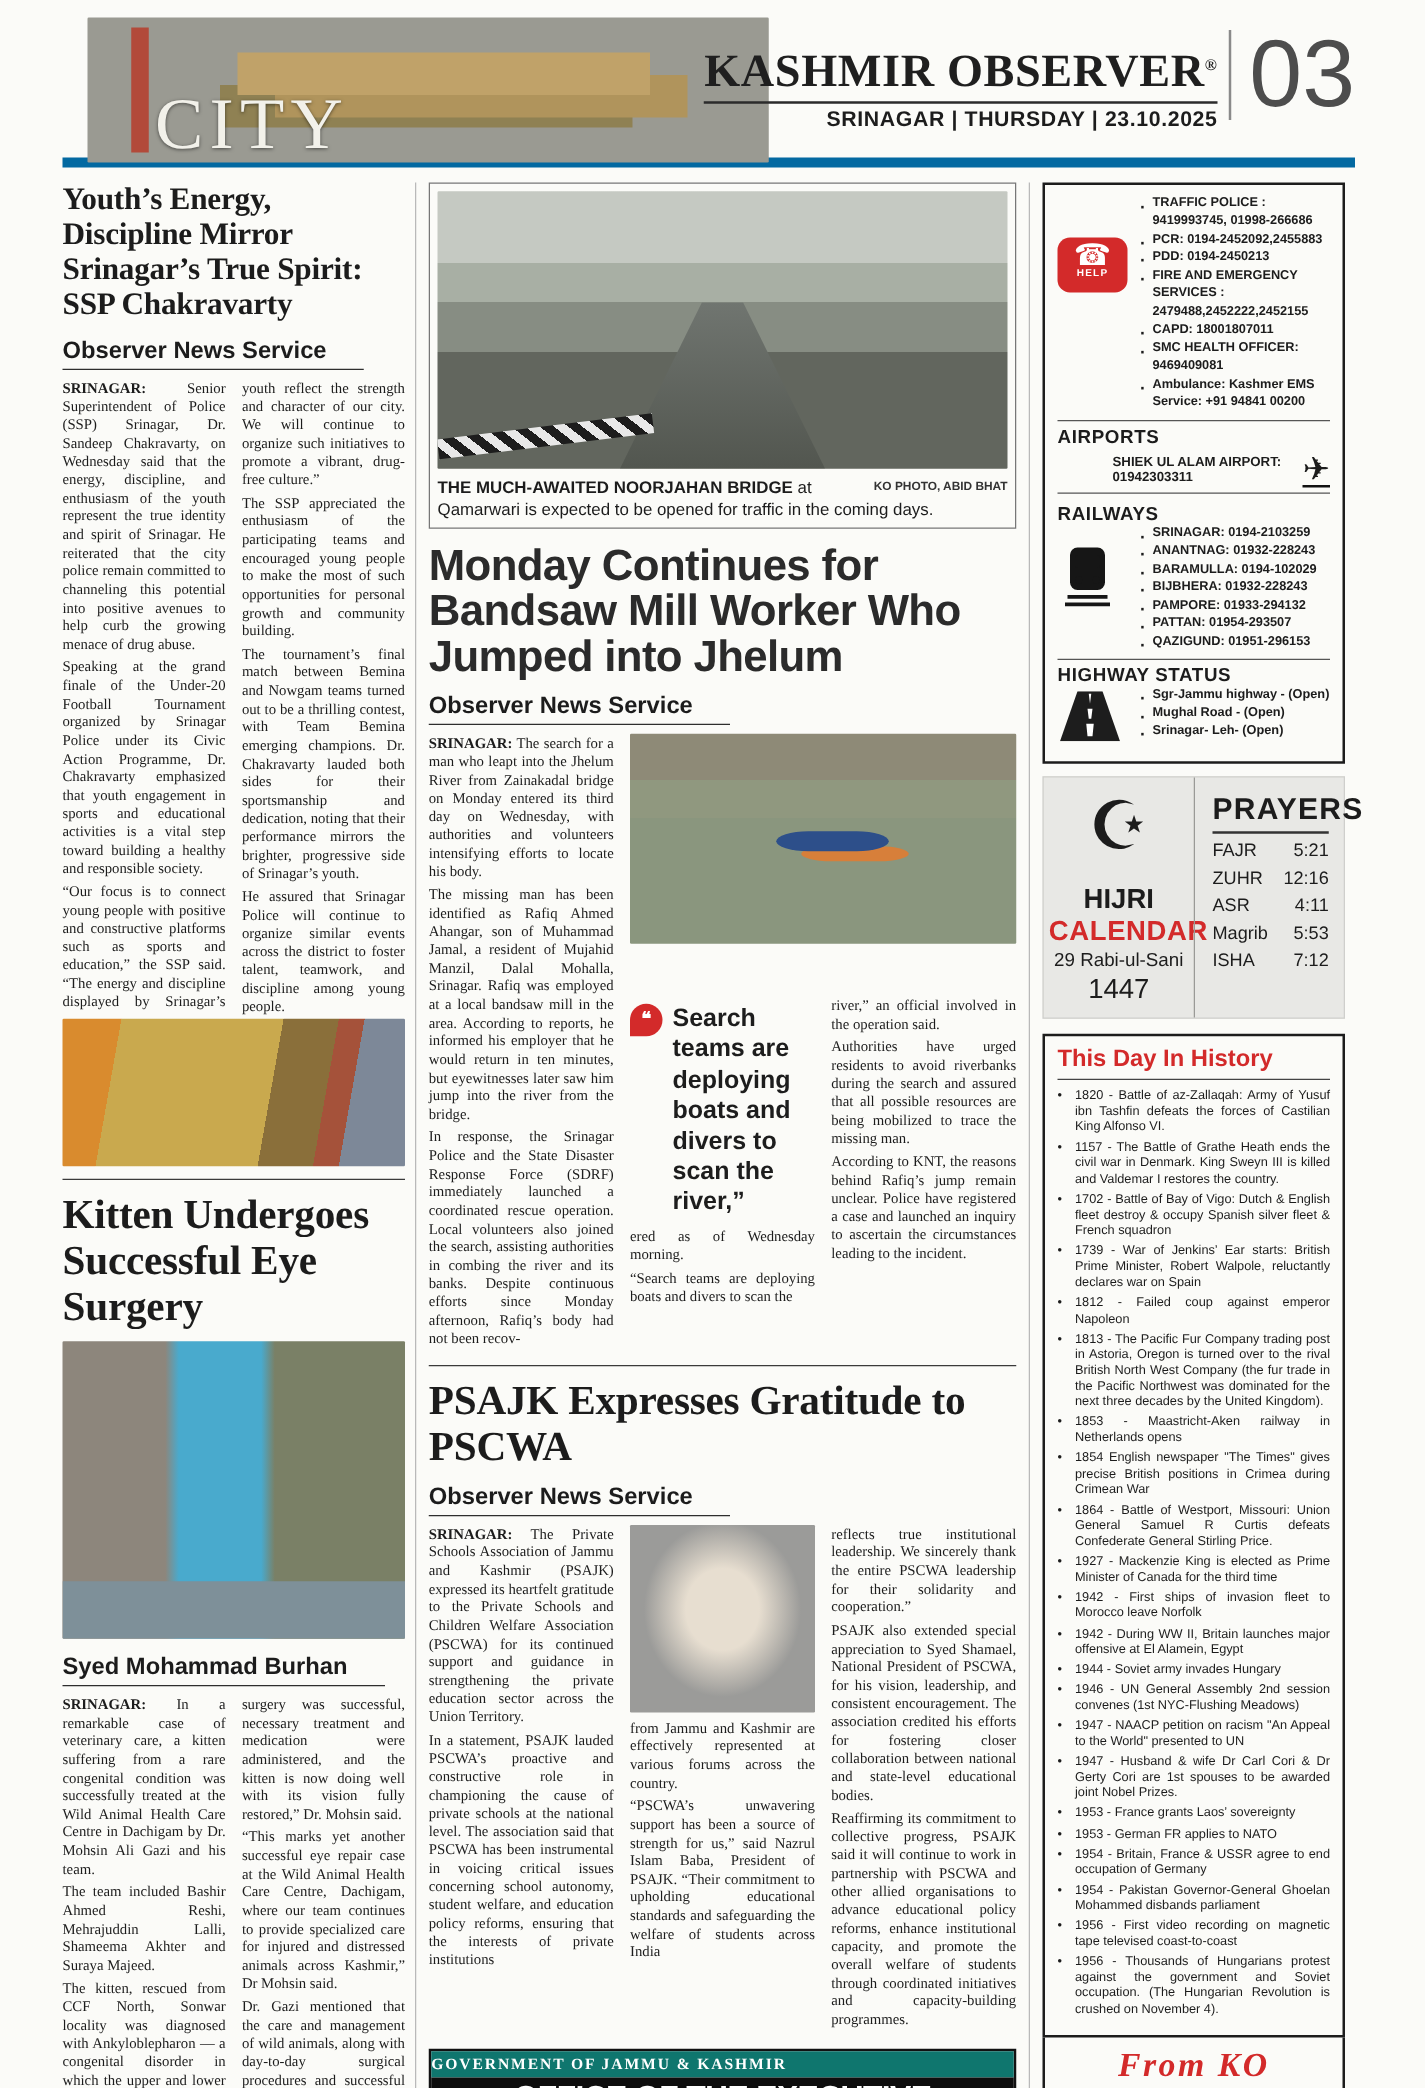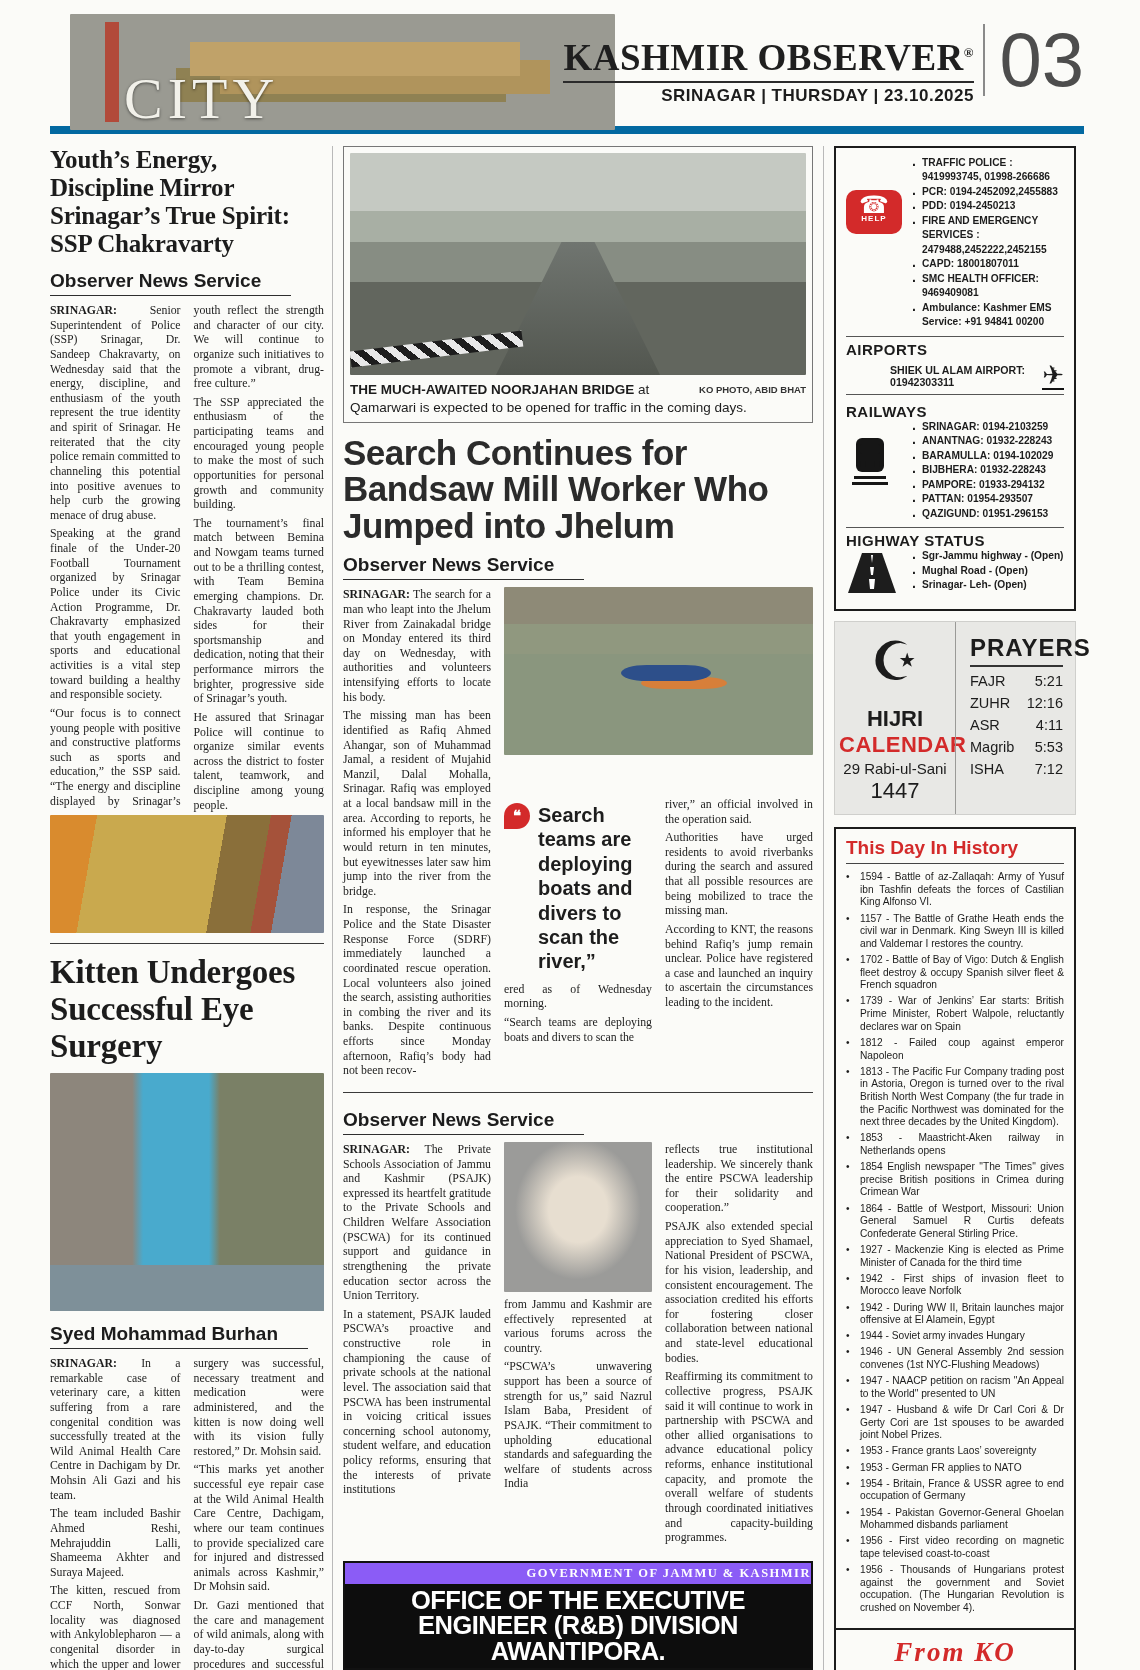--- a/index.html
+++ b/index.html
@@ -54,21 +54,21 @@
   .ph-river:before{ content:""; position:absolute; left:38%; top:46%; width:90px; height:16px; background:#2d4f8a; border-radius:40%/70%; box-shadow:18px 10px 0 -2px #d77f3a; }
   .pullquote { display:flex; gap:8px; padding:6px 0 8px; }
   .pq-mark { width:26px; height:26px; flex:none; background:#d32a2a; color:#fff; border-radius:50% 50% 50% 0; text-align:center; font-size:15px; line-height:26px; font-weight:bold; }
   .pq-text { font-family:"Liberation Sans", sans-serif; font-weight:bold; font-size:20px; line-height:1.22; color:#1d1d1d; border-left:1.5px solid #444; padding-left:0; }
   .hl-psajk { font-size:33px; margin:8px 0 4px; }
   .grid3 { display:grid; grid-template-columns:1fr 1fr 1fr; column-gap:13px; }
   .ph-portrait { height:150px; margin-bottom:5px; background:radial-gradient(ellipse at 50% 45%, #e7ded0 0 28%, #9b9b99 60%); }
 
   
   .tender { border:2px solid #111; margin-top:12px; background:#fff; font-family:"Liberation Sans", sans-serif; }
-  .t-gov { background:#8b5cf6; color:#fff; text-align:right; font-weight:bold; font-size:12.5px; letter-spacing:1.5px; padding:3px 0; font-family:"Liberation Serif", serif; }
+  .t-gov { background:#0f766e; color:#fff; text-align:left; font-weight:bold; font-size:12.5px; letter-spacing:1.5px; padding:3px 0; font-family:"Liberation Serif", serif; }
   .t-office { background:#0d0d0d; color:#fff; text-align:center; font-weight:bold; font-size:25.5px; letter-spacing:-.5px; padding:4px 2px; line-height:1; }
 
   
   .rbox { border:2px solid #1c1c1c; padding:8px 10px; font-family:"Liberation Sans", sans-serif; }
   .contact-row { position:relative; min-height:118px; }
   .phone-ic { position:absolute; left:0; top:34px; width:56px; height:44px; background:#d32a2a; border-radius:10px; color:#fff; text-align:center; }
   .phone-ic .g { font-size:24px; line-height:30px; display:block; }
   .phone-ic .t { font-size:8px; font-weight:bold; letter-spacing:1px; display:block; margin-top:-6px; }
   ul.dotlist { list-style:none; margin-left:66px; font-size:10.2px; font-weight:bold; line-height:1.42; }
   ul.dotlist li { position:relative; padding-left:10px; }
@@ -153,21 +153,21 @@
 
       <div class="figure">
         <div class="ph ph-bridge"></div>
         <div class="figcap">
           <span class="credit">KO PHOTO, ABID BHAT</span>
           <b>THE MUCH-AWAITED NOORJAHAN BRIDGE</b><span> at Qamarwari is expected to be opened for traffic in the coming days.</span>
         </div>
       </div>
 
       <div>
-        <h2 class="hl-search">Search Continues for Bandsaw Mill Worker Who Jumped into Jhelum</h2>
+        <h2 class="hl-search">Monday Continues for Bandsaw Mill Worker Who Jumped into Jhelum</h2>
         <div><span class="byline">Observer News Service</span></div>
         <div class="search-grid">
           <div class="sg-c1 paras">
               <p><span class="lead">SRINAGAR:</span><span> The search for a man who leapt into the Jhelum River from Zainakadal bridge on Monday entered its third day on Wednesday, with authorities and volunteers intensifying efforts to locate his body.</span></p>
               <p>The missing man has been identified as Rafiq Ahmed Ahangar, son of Muhammad Jamal, a resident of Mujahid Manzil, Dalal Mohalla, Srinagar. Rafiq was employed at a local bandsaw mill in the area. According to reports, he informed his employer that he would return in ten minutes, but eyewitnesses later saw him jump into the river from the bridge.</p>
               <p>In response, the Srinagar Police and the State Disaster Response Force (SDRF) immediately launched a coordinated rescue operation. Local volunteers also joined the search, assisting authorities in combing the river and its banks. Despite continuous efforts since Monday afternoon, Rafiq’s body had not been recov-</p>
             </div>
           <div class="ph ph-river"></div>
           <div>
             <div class="pullquote">
@@ -183,20 +183,21 @@
               <p>river,” an official involved in the operation said.</p>
               <p>Authorities have urged residents to avoid riverbanks during the search and assured that all possible resources are being mobilized to trace the missing man.</p>
               <p>According to KNT, the reasons behind Rafiq’s jump remain unclear. Police have registered a case and launched an inquiry to ascertain the circumstances leading to the incident.</p>
             </div>
         </div>
       </div>
 
       <div class="divider"></div>
 
       <div>
+        <h2 class="serif hl-psajk">PSAJK Expresses Gratitude to PSCWA</h2>
         <div><span class="byline">Observer News Service</span></div>
         <div class="grid3">
           <div class="paras">
               <p><span class="lead">SRINAGAR:</span><span> The Private Schools Association of Jammu and Kashmir (PSAJK) expressed its heartfelt gratitude to the Private Schools and Children Welfare Association (PSCWA) for its continued support and guidance in strengthening the private education sector across the Union Territory.</span></p>
               <p>In a statement, PSAJK lauded PSCWA’s proactive and constructive role in championing the cause of private schools at the national level. The association said that PSCWA has been instrumental in voicing critical issues concerning school autonomy, student welfare, and education policy reforms, ensuring that the interests of private institutions</p>
             </div>
           <div>
             <div class="ph ph-portrait"></div>
             <div class="paras">
                 <p>from Jammu and Kashmir are effectively represented at various forums across the country.</p>
@@ -310,21 +311,21 @@
               <span>ISHA</span>
               <span>7:12</span>
             </div>
             </div>
         </div>
       </div>
 
       <div class="hist">
         <div class="hist-title">This Day In History</div>
         <ul class="hist-list">
-            <li>1594 -  Battle of az-Zallaqah: Army of Yusuf ibn Tashfin defeats the forces of Castilian King Alfonso VI.</li>
+            <li>1820 -  Battle of az-Zallaqah: Army of Yusuf ibn Tashfin defeats the forces of Castilian King Alfonso VI.</li>
             <li>1157 -  The Battle of Grathe Heath ends the civil war in Denmark. King Sweyn III is killed and Valdemar I restores the country.</li>
             <li>1702  - Battle of Bay of Vigo: Dutch &amp; English fleet destroy &amp; occupy Spanish silver fleet &amp; French squadron</li>
             <li>1739 - War of Jenkins’ Ear starts: British Prime Minister, Robert Walpole, reluctantly declares war on Spain</li>
             <li>1812  - Failed coup against emperor Napoleon</li>
             <li>1813 - The Pacific Fur Company trading post in Astoria, Oregon is turned over to the rival British North West Company (the fur trade in the Pacific Northwest was dominated for the next three decades by the United Kingdom).</li>
             <li>1853  - Maastricht-Aken railway in Netherlands opens</li>
             <li>1854 English newspaper "The Times" gives precise British positions in Crimea during Crimean War</li>
             <li>1864 -  Battle of Westport, Missouri: Union General Samuel R Curtis defeats Confederate General Stirling Price.</li>
             <li>1927 - Mackenzie King is elected as Prime Minister of Canada for the third time</li>
             <li>1942 -  First ships of invasion fleet to Morocco leave Norfolk</li>

